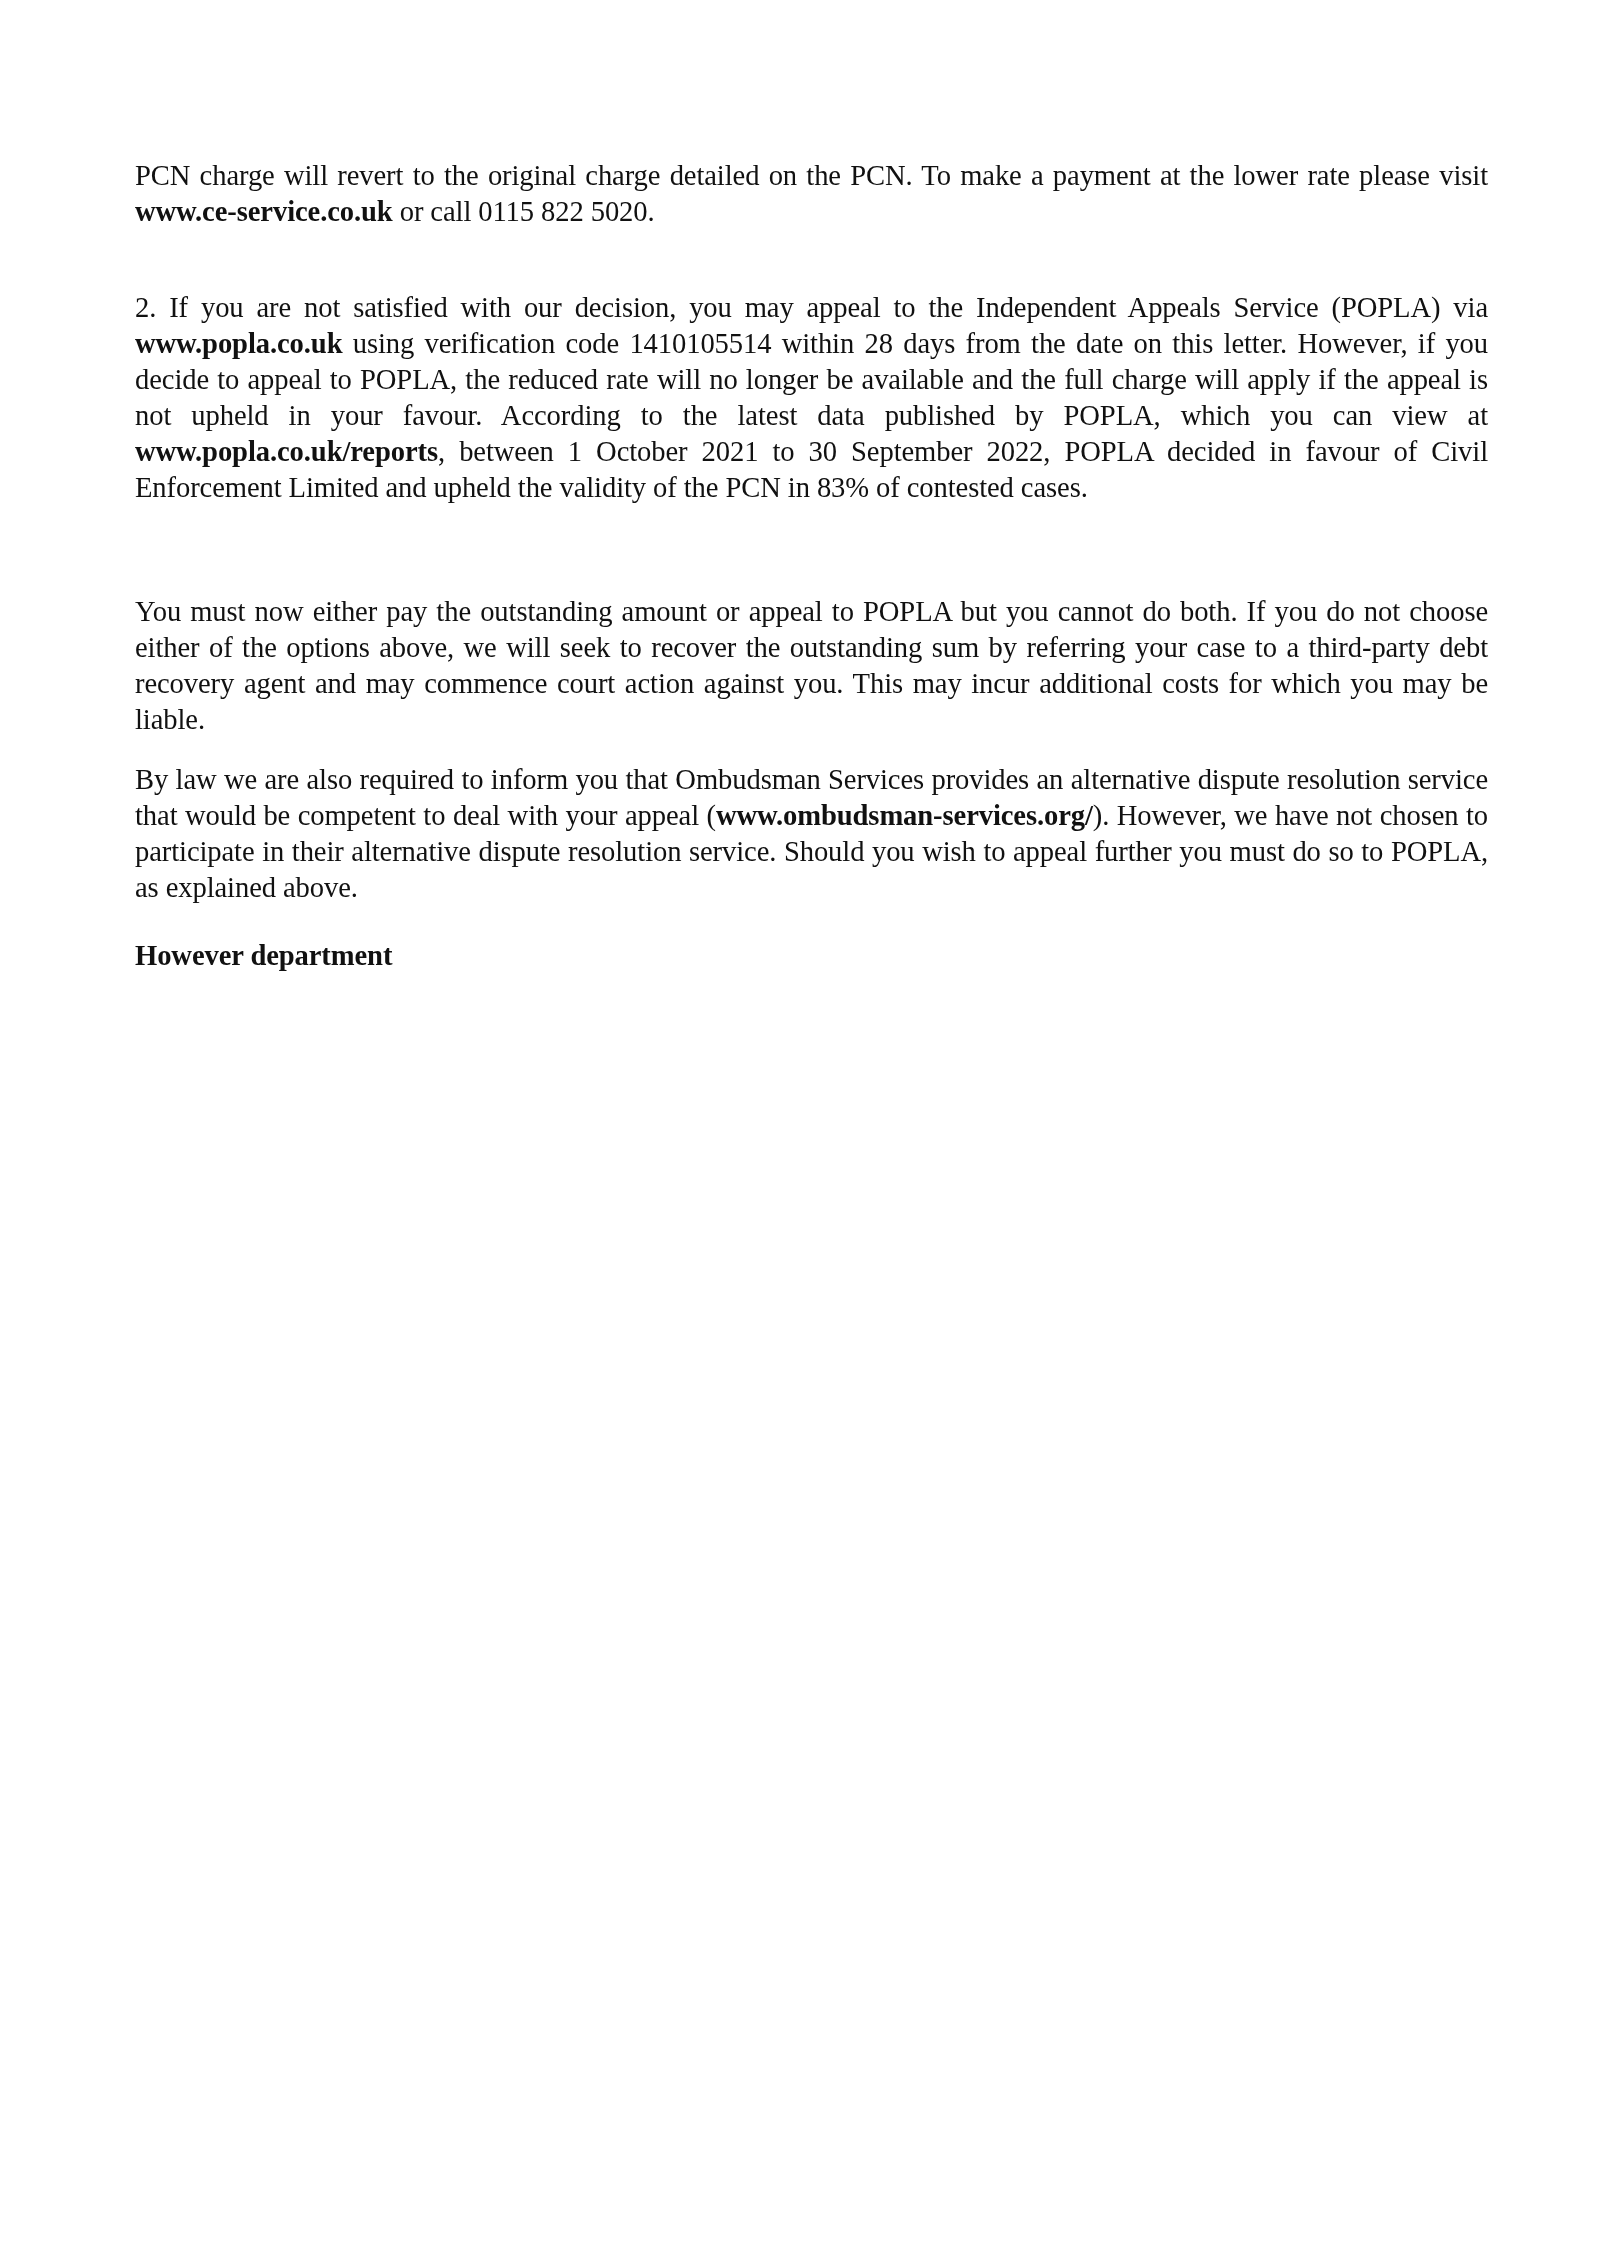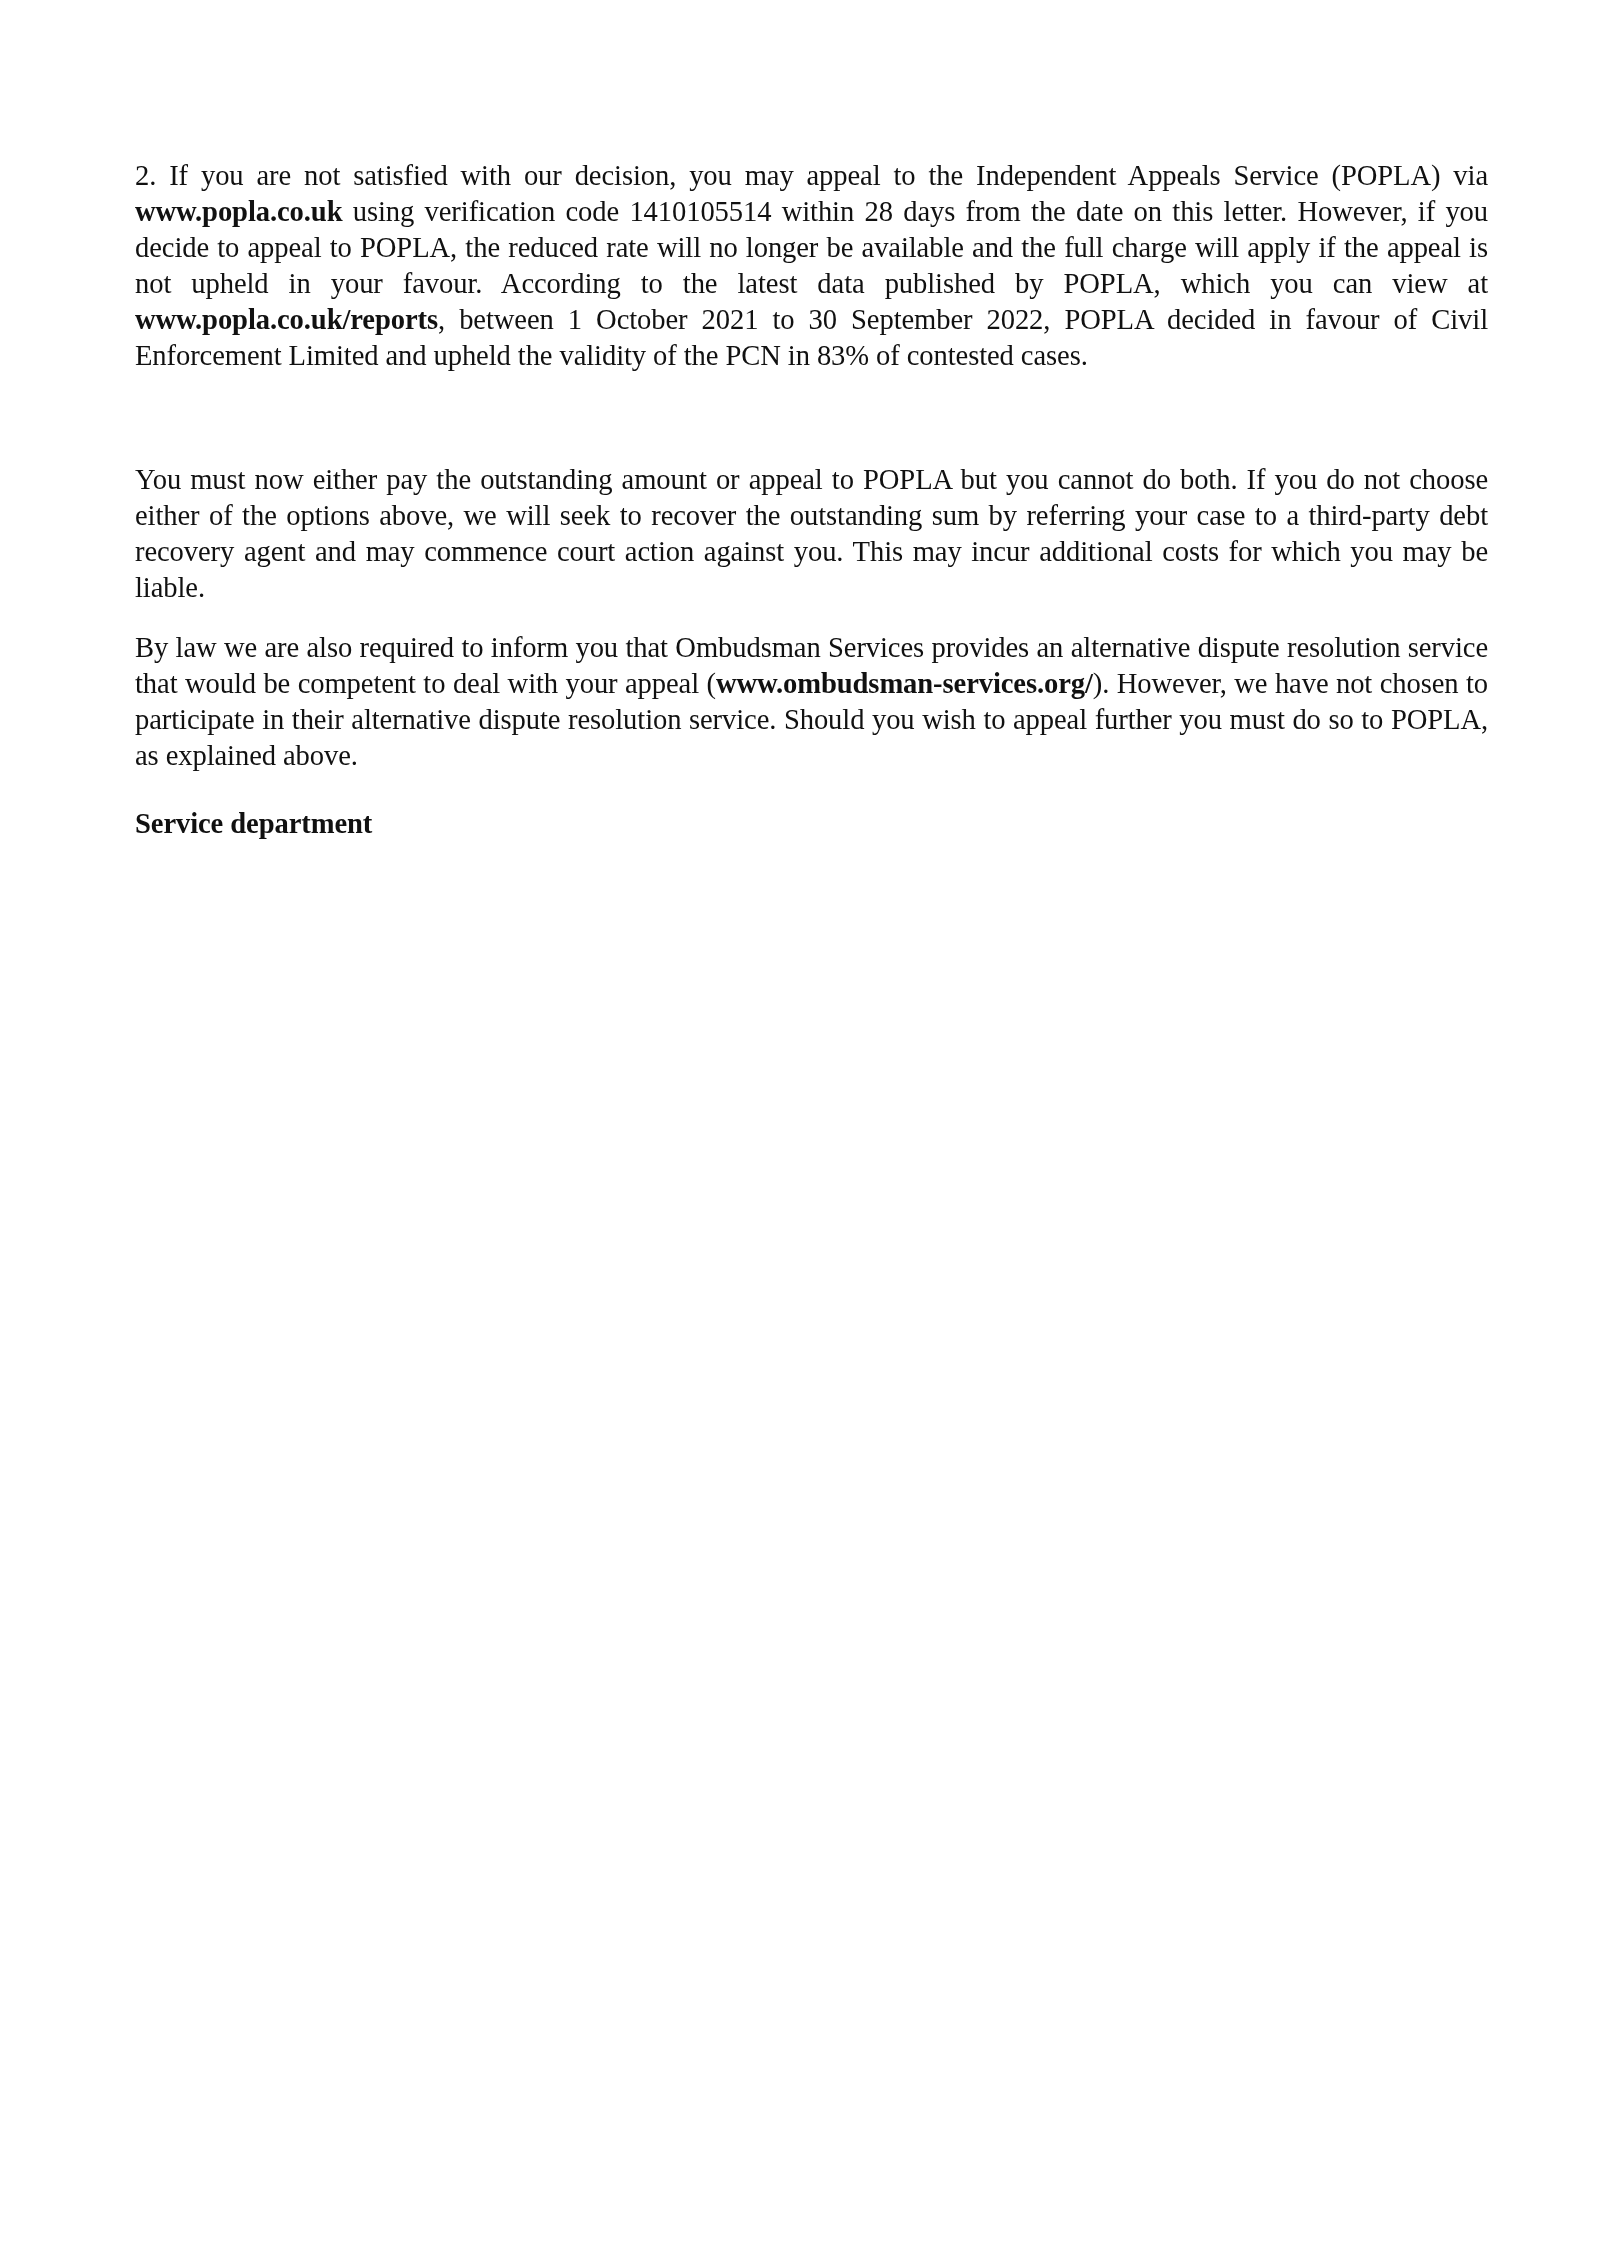--- a/index.html
+++ b/index.html
@@ -38,23 +38,24 @@
       font-weight: bold;
       color: #111111;
       text-decoration: none;
     }
   </style>
 </head>
 <body>
 
 <div class="page">
 
+  <p class="para" id="p1"><span>PCN charge will revert to the original charge detailed on the PCN. To make a payment at the lower rate please visit </span><span class="link-text">www.ce-service.co.uk</span><span> or call 0115 822 5020.</span></p>
 
   <p class="para" id="p2"><span>2. If you are not satisfied with our decision, you may appeal to the Independent Appeals Service (POPLA) via </span><span class="link-text">www.popla.co.uk</span><span> using verification code 1410105514 within 28 days from the date on this letter. However, if you decide to appeal to POPLA, the reduced rate will no longer be available and the full charge will apply if the appeal is not upheld in your favour. According to the latest data published by POPLA, which you can view at </span><span class="link-text">www.popla.co.uk/reports</span><span>, between 1 October 2021 to 30 September 2022, POPLA decided in favour of Civil Enforcement Limited and upheld the validity of the PCN in 83% of contested cases.</span></p>
 
   <p class="para" id="p3">You must now either pay the outstanding amount or appeal to POPLA but you cannot do both. If you do not choose either of the options above, we will seek to recover the outstanding sum by referring your case to a third-party debt recovery agent and may commence court action against you. This may incur additional costs for which you may be liable.</p>
 
   <p class="para" id="p4"><span>By law we are also required to inform you that Ombudsman Services provides an alternative dispute resolution service that would be competent to deal with your appeal (</span><span class="link-text">www.ombudsman-services.org/</span><span>). However, we have not chosen to participate in their alternative dispute resolution service. Should you wish to appeal further you must do so to POPLA, as explained above.</span></p>
 
 
-  <p class="para" id="signature">Service department</p>
+  <p class="para" id="signature">However department</p>
 
 </div>
 
 </body></html>

